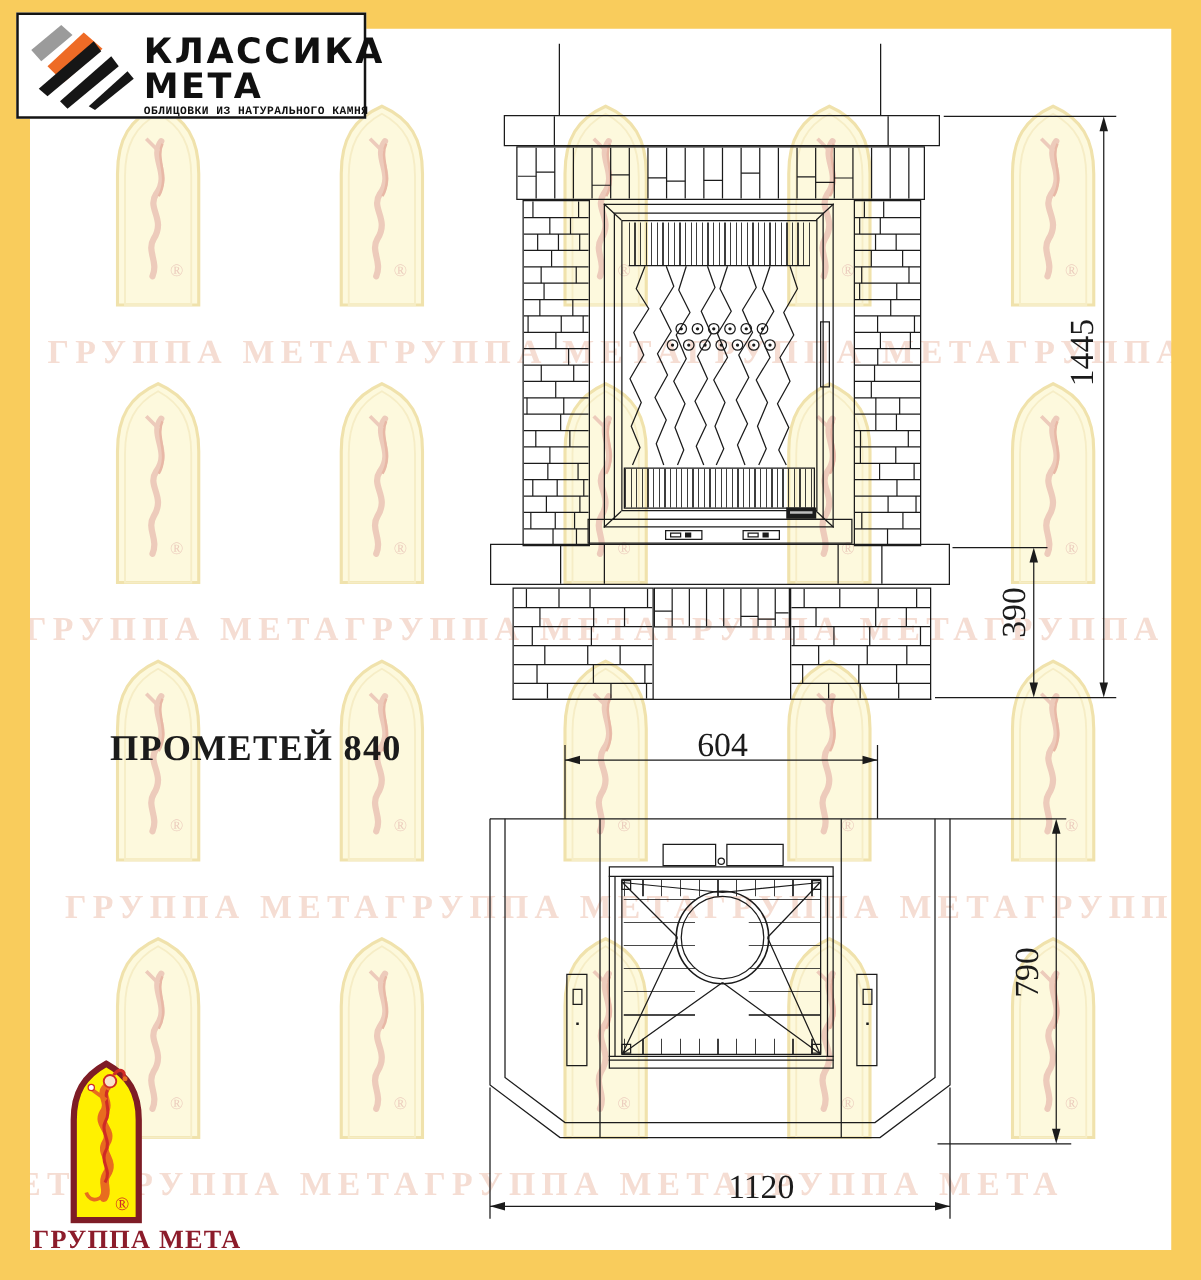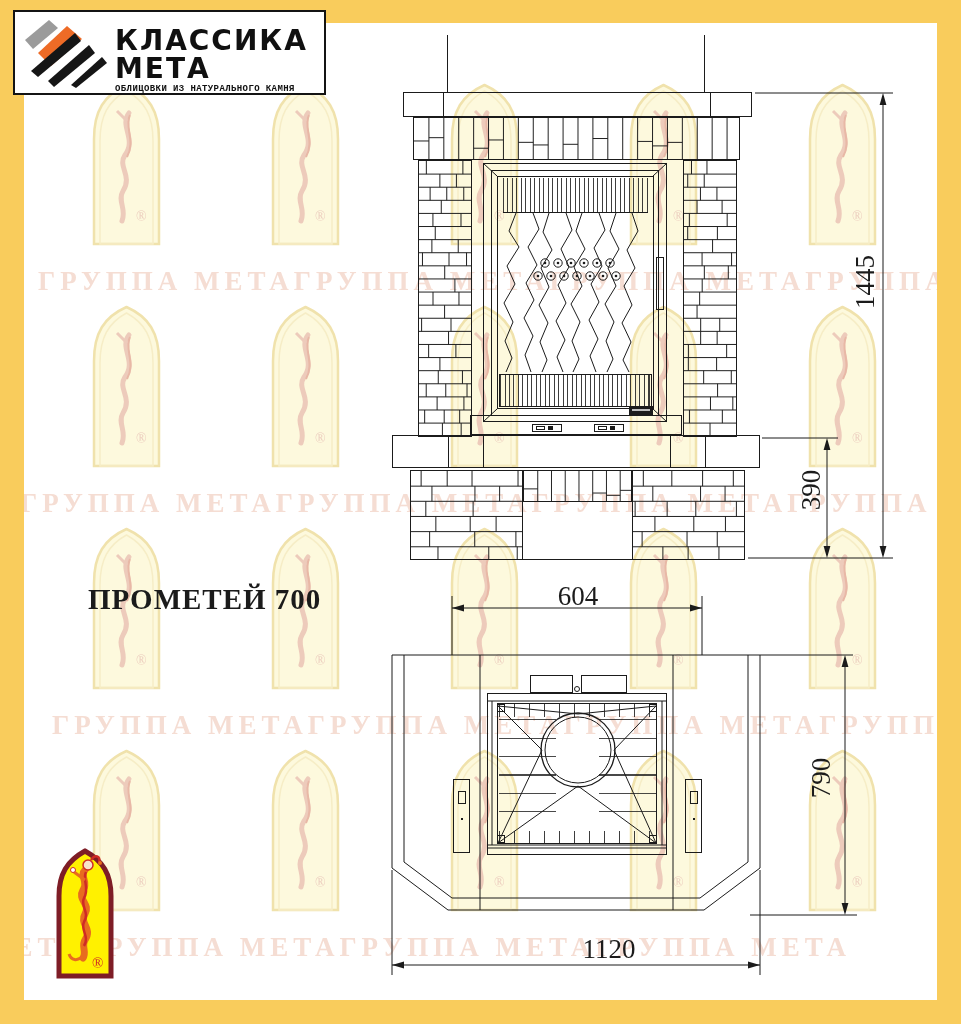--- a/index.html
+++ b/index.html
@@ -13,21 +13,21 @@
   .b-left{left:0;top:0;width:24px;height:1024px;}
   .b-right{left:937px;top:0;width:24px;height:1024px;}
   .b-bottom{left:0;top:1000px;width:961px;height:24px;}
   .border{position:absolute;}
   
   #wm-layer{position:absolute;inset:0;}
   .wm-arch{position:absolute;width:75px;height:167px;display:block;}
   .wm-text{position:absolute;white-space:nowrap;font-family:"Liberation Serif",serif;
            font-weight:bold;font-size:27px;letter-spacing:5px;color:#f5ddd3;}
   
-  .hlogo{position:absolute;left:13px;top:10px;width:313px;height:85px;background:#ffffff;
+  .hlogo{position:absolute;left:13px;top:10px;width:280px;height:85px;background:#ffffff;
          border:2px solid #141414;box-sizing:border-box;}
   .hlogo .l1{position:absolute;left:100px;top:12px;font-family:"DejaVu Sans",sans-serif;
              font-weight:700;font-size:28px;letter-spacing:2px;color:#101010;}
   .hlogo .l2{position:absolute;left:100px;top:40px;font-family:"DejaVu Sans",sans-serif;
              font-weight:700;font-size:28px;letter-spacing:2px;color:#101010;}
   .hlogo .sub{position:absolute;left:100px;top:72px;font-family:Liberation Mono, monospace;
              font-weight:700;font-size:9px;letter-spacing:0.4px;color:#101010;white-space:nowrap;}
   
   .flogo-text{position:absolute;left:26px;top:979px;font-family:"Liberation Serif",serif;
              font-weight:700;font-size:21px;letter-spacing:1px;color:#8c1c2b;white-space:nowrap;}
@@ -599,21 +599,21 @@
   <div class="border b-left" style="background:#f9cc5c;"></div>
   <div class="border b-right" style="background:#f9cc5c;"></div>
   <div class="border b-bottom" style="background:#f9cc5c;"></div>
 
   <div class="dim rot" style="left:820px;top:266px;width:90px;">1445</div>
   <div class="dim rot" style="left:766px;top:474px;width:90px;">390</div>
   <div class="dim" style="left:540px;top:580px;width:76px;">604</div>
   <div class="dim rot" style="left:776px;top:762px;width:90px;">790</div>
   <div class="dim" style="left:534px;top:933px;width:108px;margin-left:21px;">1120</div>
 
-  <div class="title">ПРОМЕТЕЙ 700</div>
+  <div class="title">ПРОМЕТЕЙ 840</div>
 
   <div class="hlogo">
     <svg class="abs" style="left:6px;top:6px;" width="92" height="70" viewBox="0 0 92 70">
       <path d="M4,22 L28,2 L37,10 L12,31 Z" fill="#9b9b9b"></path>
       <path d="M17,35 L46,8 L61,21 L30,48 Z" fill="#ee6b26"></path>
       <path d="M10,53 L54,15 L60,23 L17,59 Z" fill="#161616"></path>
       <path d="M27,63 L68,27 L74,35 L33,69 Z" fill="#161616"></path>
       <path d="M50,67 L81,39 L86,45 L55,70 Z" fill="#161616"></path>
     </svg>
     <div class="l1">КЛАССИКА</div>
@@ -628,14 +628,15 @@
       <path d="M31,24 C27,32 35,40 29,50 C25,58 35,64 29,74 C25,82 35,88 29,98" stroke="#cf2b25" stroke-width="2.5" fill="none"></path>
       <path d="M28,108 C22,114 16,112 14,106" stroke="#e86c1f" stroke-width="3" fill="none"></path>
       <path d="M30,32 L19,24" stroke="#e86c1f" stroke-width="3"></path>
       <circle cx="18" cy="22" r="2.5" fill="#ffffff" stroke="#cf2b25" stroke-width="1"></circle>
       <circle cx="33" cy="17" r="5" fill="#f8e3c9" stroke="#cf2b25" stroke-width="1.5"></circle>
       <path d="M36,12 C40,6 46,8 44,14" stroke="#cf2b25" stroke-width="2.5" fill="none"></path>
       <circle cx="45" cy="15" r="2" fill="#e86c1f"></circle>
     </g>
     <text x="37" y="120" font-size="15" fill="#cf2b25">®</text>
   </svg>
+  <div class="flogo-text">ГРУППА МЕТА</div>
 
 </div>
 
 </body></html>

